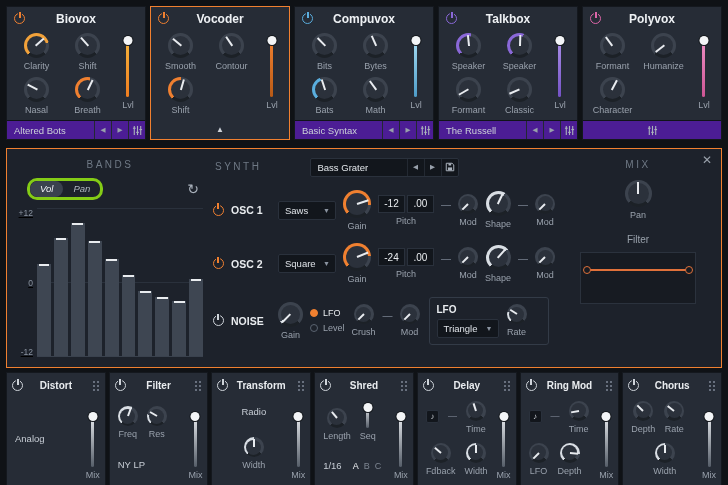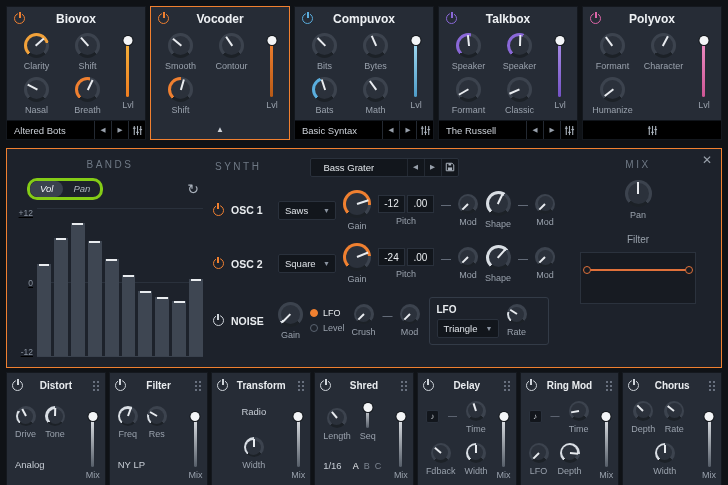--- a/index.html
+++ b/index.html
@@ -34,21 +34,21 @@
   
   .top-row{display:flex;gap:4px;padding:6px 6px 0;height:140px;}
   .module{flex:1;background:#262c36;--bg:#262c36;border:1px solid #14181e;display:flex;flex-direction:column;position:relative;}
   .module.selected{border:1px solid #f08030;}
   .mod-head{height:23px;display:flex;align-items:center;justify-content:center;position:relative;flex:none;}
   .mod-head .power{position:absolute;left:7px;top:6px;}
   .mod-name{font-size:12px;font-weight:700;color:#eef1f4;}
   .mod-knobs{flex:1;display:grid;grid-template-columns:1fr 1fr 30px;grid-template-rows:1fr 1fr;align-items:center;justify-items:center;padding:0 2px 2px 4px;}
   .lvlcol{grid-column:3;grid-row:1/3;display:flex;flex-direction:column;align-items:center;gap:4px;}
   .lvlcol .vslider{height:58px;}
-  .preset-bar{height:19px;background:#000000;border-top:1px solid #10141a;display:flex;align-items:center;flex:none;}
+  .preset-bar{height:19px;background:#4c1d95;border-top:1px solid #10141a;display:flex;align-items:center;flex:none;}
   .pname{flex:1;padding-left:7px;font-size:9.5px;color:#ccd1d8;white-space:nowrap;overflow:hidden;}
   .pseg{width:17px;height:100%;display:flex;align-items:center;justify-content:center;border-left:1px solid #232932;color:#98a0ab;font-size:6.5px;}
   .tabdn{height:19px;display:flex;align-items:center;justify-content:center;color:#cdd2d9;font-size:8px;flex:none;}
   .preset-bar.center-only{justify-content:center;}
 
   
   .detail{margin:8px 6px 4px;height:220px;border:1px solid #f08030;background:#1d222b;--bg:#1d222b;
     display:flex;gap:10px;padding:8px 10px 10px;position:relative;}
   .sec-title{font-size:10px;letter-spacing:2.5px;color:#6f7985;text-align:center;}
 
@@ -66,21 +66,21 @@
   .bars::before{content:"";position:absolute;top:0;left:0;right:0;height:1px;background:#2a313c;}
   .bars::after{content:"";position:absolute;top:50%;left:0;right:0;height:1px;background:#2a313c;}
   .band-bar{flex:1;background:#3e4652;position:relative;z-index:1;}
   .band-bar::after{content:"";position:absolute;top:0;left:12%;right:12%;height:2px;background:#e9ecef;}
 
   
   .synth{flex:1;display:flex;flex-direction:column;}
   .synth-head{position:relative;height:20px;display:flex;justify-content:center;align-items:center;flex:none;}
   .synth-head .sec-title{position:absolute;left:2px;top:4px;}
   .preset-combo{display:flex;height:19px;border:1px solid #2a313c;background:#12161c;border-radius:2px;overflow:hidden;}
-  .pc-name{width:96px;display:flex;align-items:center;padding-left:13px;font-size:9.5px;color:#e2e6ea;}
+  .pc-name{width:96px;display:flex;align-items:center;padding-left:7px;font-size:9.5px;color:#e2e6ea;}
   .pc-seg{width:17px;display:flex;align-items:center;justify-content:center;border-left:1px solid #232932;color:#98a0ab;font-size:6.5px;}
   .srows{flex:1;display:flex;flex-direction:column;justify-content:space-evenly;}
   .srow{display:flex;align-items:center;gap:7px;}
   .rowname{font-size:10.5px;font-weight:700;color:#e9ecef;width:40px;flex:none;}
   .dd{height:19px;background:#12161c;border:1px solid #2a313c;border-radius:2px;display:flex;align-items:center;font-size:9.5px;color:#dfe3e8;padding:0 5px 0 6px;gap:5px;flex:none;}
   .dd .caret{font-size:7px;color:#8a93a0;margin-left:auto;}
   .pvals{display:flex;gap:2px;}
   .pbox{width:27px;height:18px;background:#12161c;border:1px solid #2a313c;color:#e9ecef;font-size:10px;display:flex;align-items:center;justify-content:center;}
   .dash{color:#7a8390;font-size:10px;margin-bottom:11px;}
   .radios{display:flex;flex-direction:column;gap:5px;font-size:9px;color:#98a0ab;}
@@ -295,26 +295,26 @@
     <div class="mod-head">
       <span class="power" style="--pc:#dd66a8"></span>
       <span class="mod-name">Polyvox</span>
     </div>
     <div class="mod-knobs">
       <div class="kblock">
           <div class="knob" style="--rot:-36deg"></div>
           <span class="klabel">Formant</span>
         </div>
       <div class="kblock">
+          <div class="knob" style="--rot:-128deg"></div>
+          <span class="klabel">Humanize</span>
+        </div>
+      <div class="kblock">
           <div class="knob" style="--rot:28deg"></div>
           <span class="klabel">Character</span>
-        </div>
-      <div class="kblock">
-          <div class="knob" style="--rot:-128deg"></div>
-          <span class="klabel">Humanize</span>
         </div>
       <div></div>
       <div class="lvlcol">
           <div class="vslider" style="--c1:#ee8fc4;--c2:#cc5594"></div>
           <span class="klabel">Lvl</span>
         </div>
     </div>
     <div class="preset-bar center-only">
       <span class="pseg" style="border-left:none">
           <svg viewBox="0 0 12 12" width="11" height="11">
@@ -514,30 +514,20 @@
 
   <div class="fx">
     <div class="fx-head">
         <span class="power"></span>
         <span class="fx-name">Distort</span>
         <span class="grip"></span>
       </div>
     <div class="fx-body">
       <div class="fx-main">
         <div class="fxrow">
-          <div class="kblock">
-              <div class="knob sm" style="--rot:-28deg;--arc:#d9dee4;--amt:.3"></div>
-              <span class="klabel">Drive</span>
-            </div>
-          <div class="kblock">
-              <div class="knob sm" style="--rot:2deg;--arc:#d9dee4;--amt:.5"></div>
-              <span class="klabel">Tone</span>
-            </div>
-        </div>
-        <div class="fxrow">
             <span class="mode">Analog</span>
           </div>
       </div>
       <div class="fx-mixcol">
           <div class="vslider" style="--c1:#e8ebef;--c2:#555d68"></div>
           <span class="klabel">Mix</span>
         </div>
     </div>
   </div>
 

